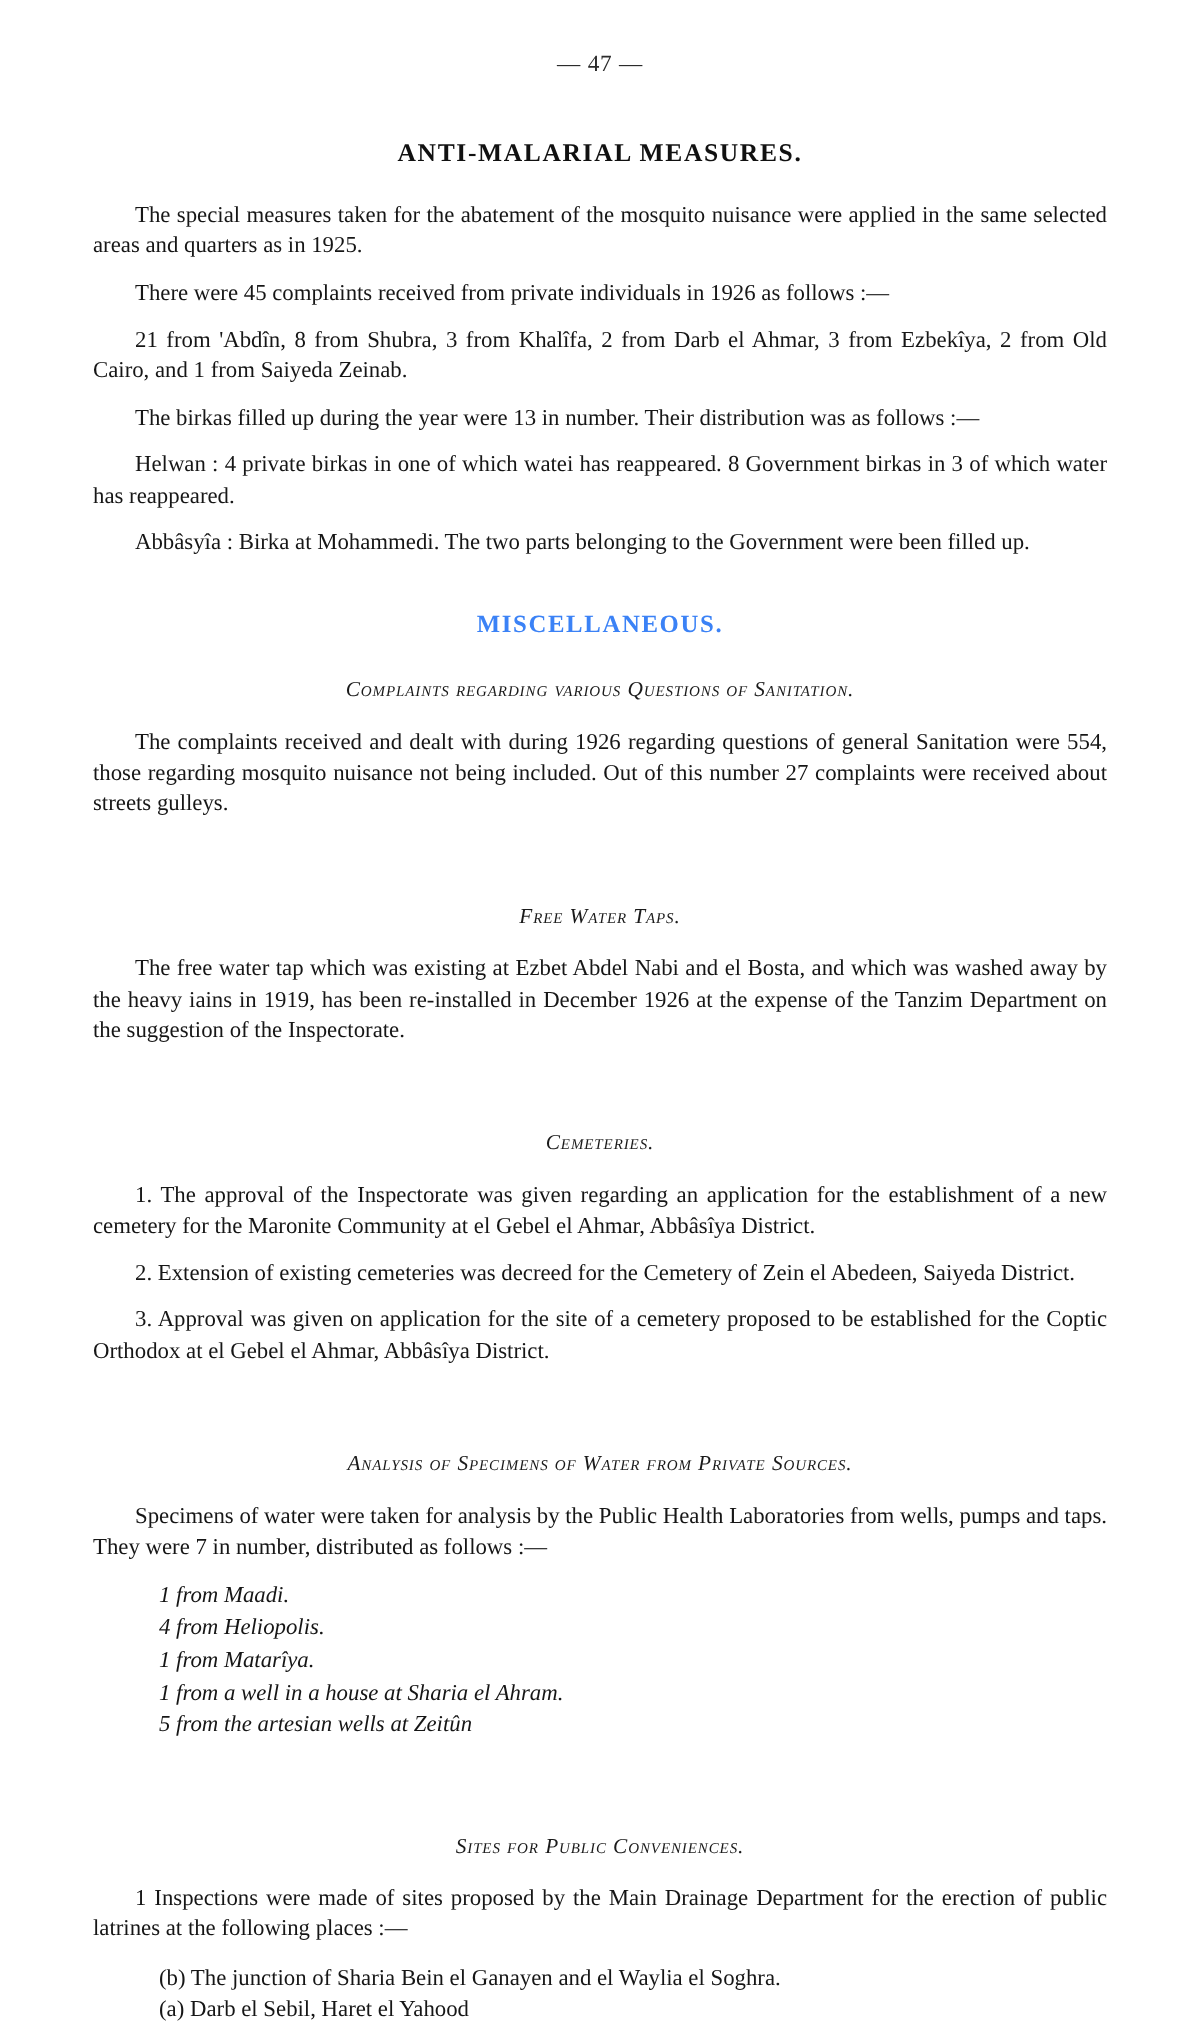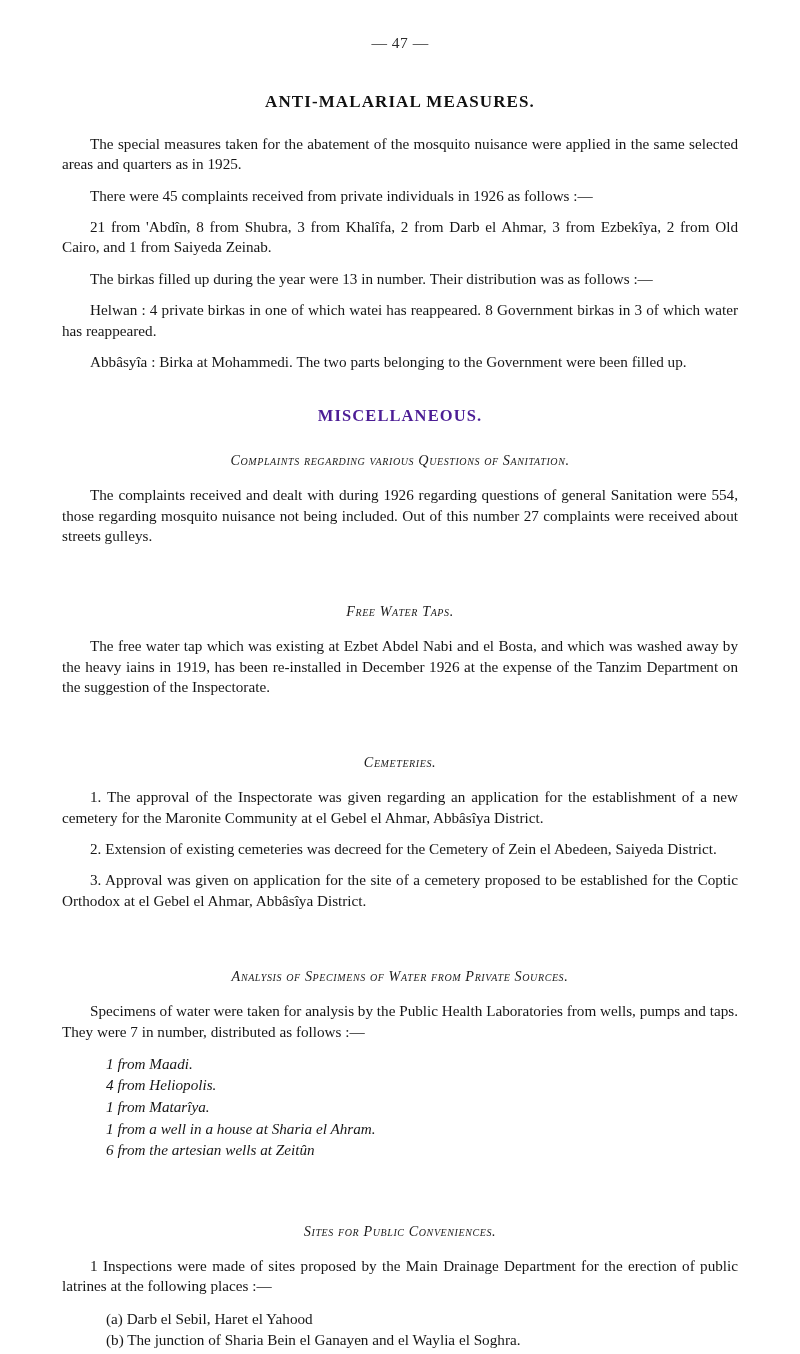--- a/index.html
+++ b/index.html
@@ -35,21 +35,21 @@
     letter-spacing: 1.1px;
     margin: 0 0 22px 0;
     color: #111;
   }
   h2.section-title {
     font-size: 16.5px;
     font-weight: bold;
     text-align: center;
     letter-spacing: 1.1px;
     margin: 34px 0 20px 0;
-    color: #4c1d95;
+    color: #3b82f6;
   }
   h3.sub-title {
     font-size: 14.2px;
     font-weight: normal;
     font-variant: small-caps;
     text-align: center;
     letter-spacing: 0.6px;
     margin: 26px 0 16px 0;
     color: #1a1a1a;
     font-style: italic;
@@ -121,27 +121,27 @@
 
   <div class="gap-md"></div>
 
   <h3 class="sub-title">Analysis of Specimens of Water from Private Sources.</h3>
   <p class="para">Specimens of water were taken for analysis by the Public Health Laboratories from wells, pumps and taps. They were 7 in number, distributed as follows :—</p>
   <ul class="plain-list">
     <li>1 from Maadi.</li>
     <li>4 from Heliopolis.</li>
     <li>1 from Matarîya.</li>
     <li>1 from a well in a house at Sharia el Ahram.</li>
-    <li>6 from the artesian wells at Zeitûn</li>
+    <li>5 from the artesian wells at Zeitûn</li>
   </ul>
 
   <div class="gap-md"></div>
 
   <h3 class="sub-title">Sites for Public Conveniences.</h3>
   <p class="para">1 Inspections were made of sites proposed by the Main Drainage Department for the erection of public latrines at the following places :—</p>
   <ol class="lettered">
+    <li>(b) The junction of Sharia Bein el Ganayen and el Waylia el Soghra.</li>
     <li>(a) Darb el Sebil, Haret el Yahood</li>
-    <li>(b) The junction of Sharia Bein el Ganayen and el Waylia el Soghra.</li>
     <li>(c) Sharia el Teraa el Boulaqia, Bûlaq.</li>
 
   </ol>
 
 </div>
 
 </body></html>

